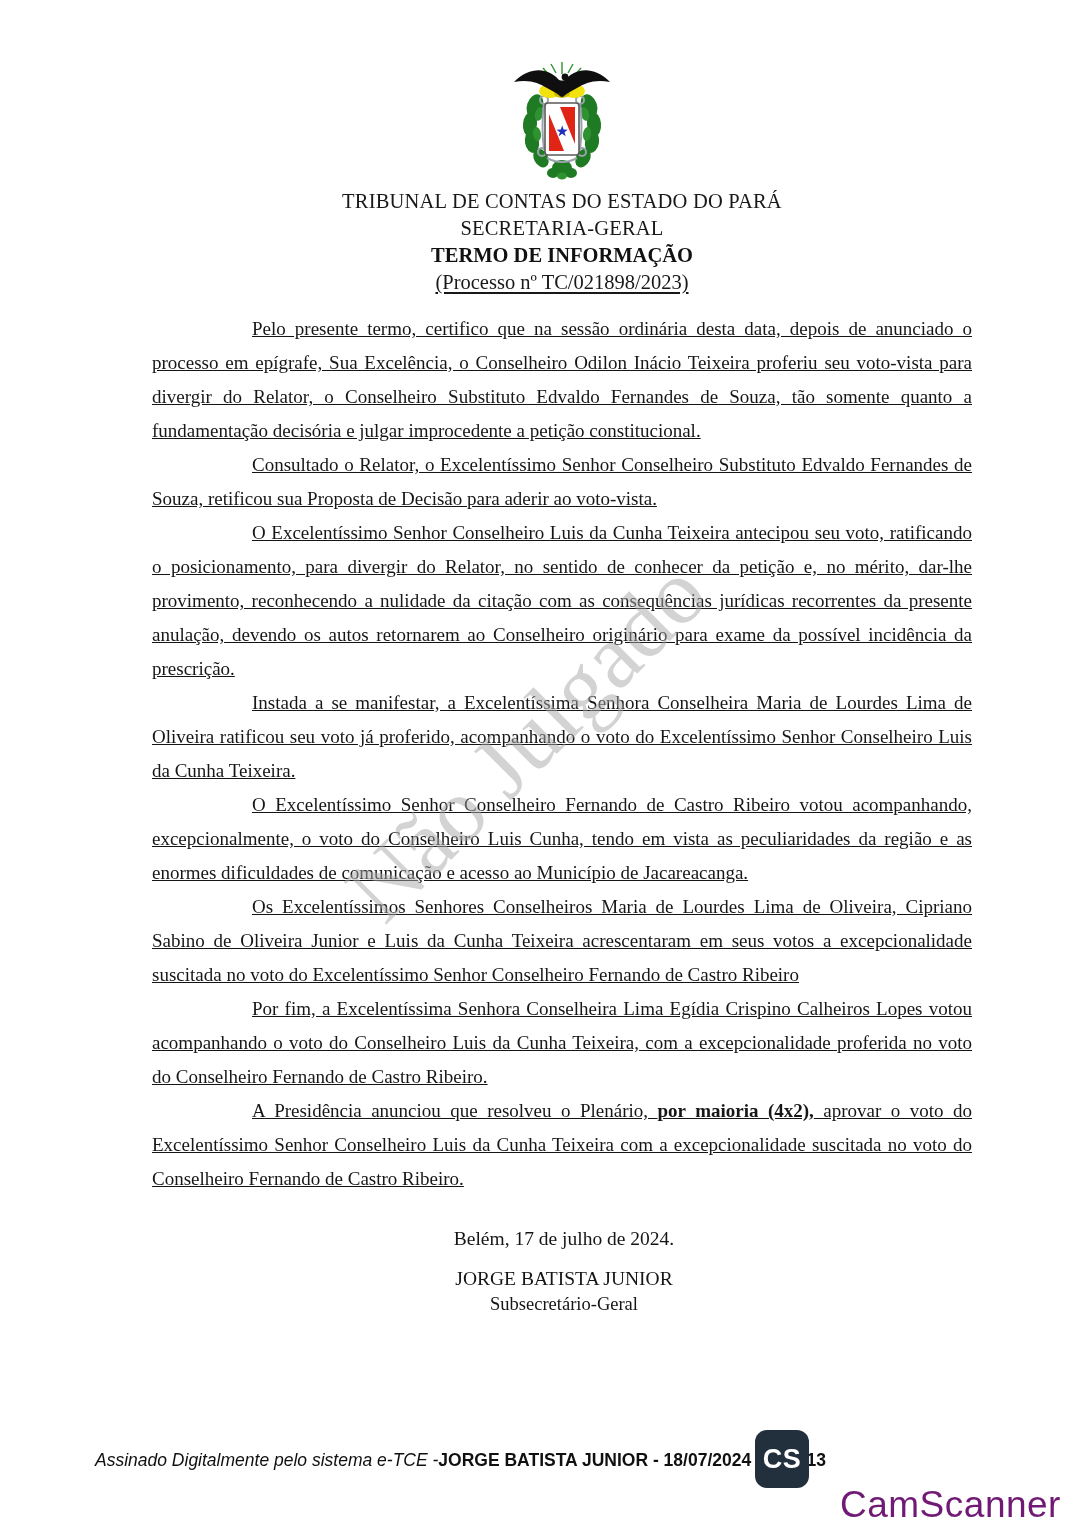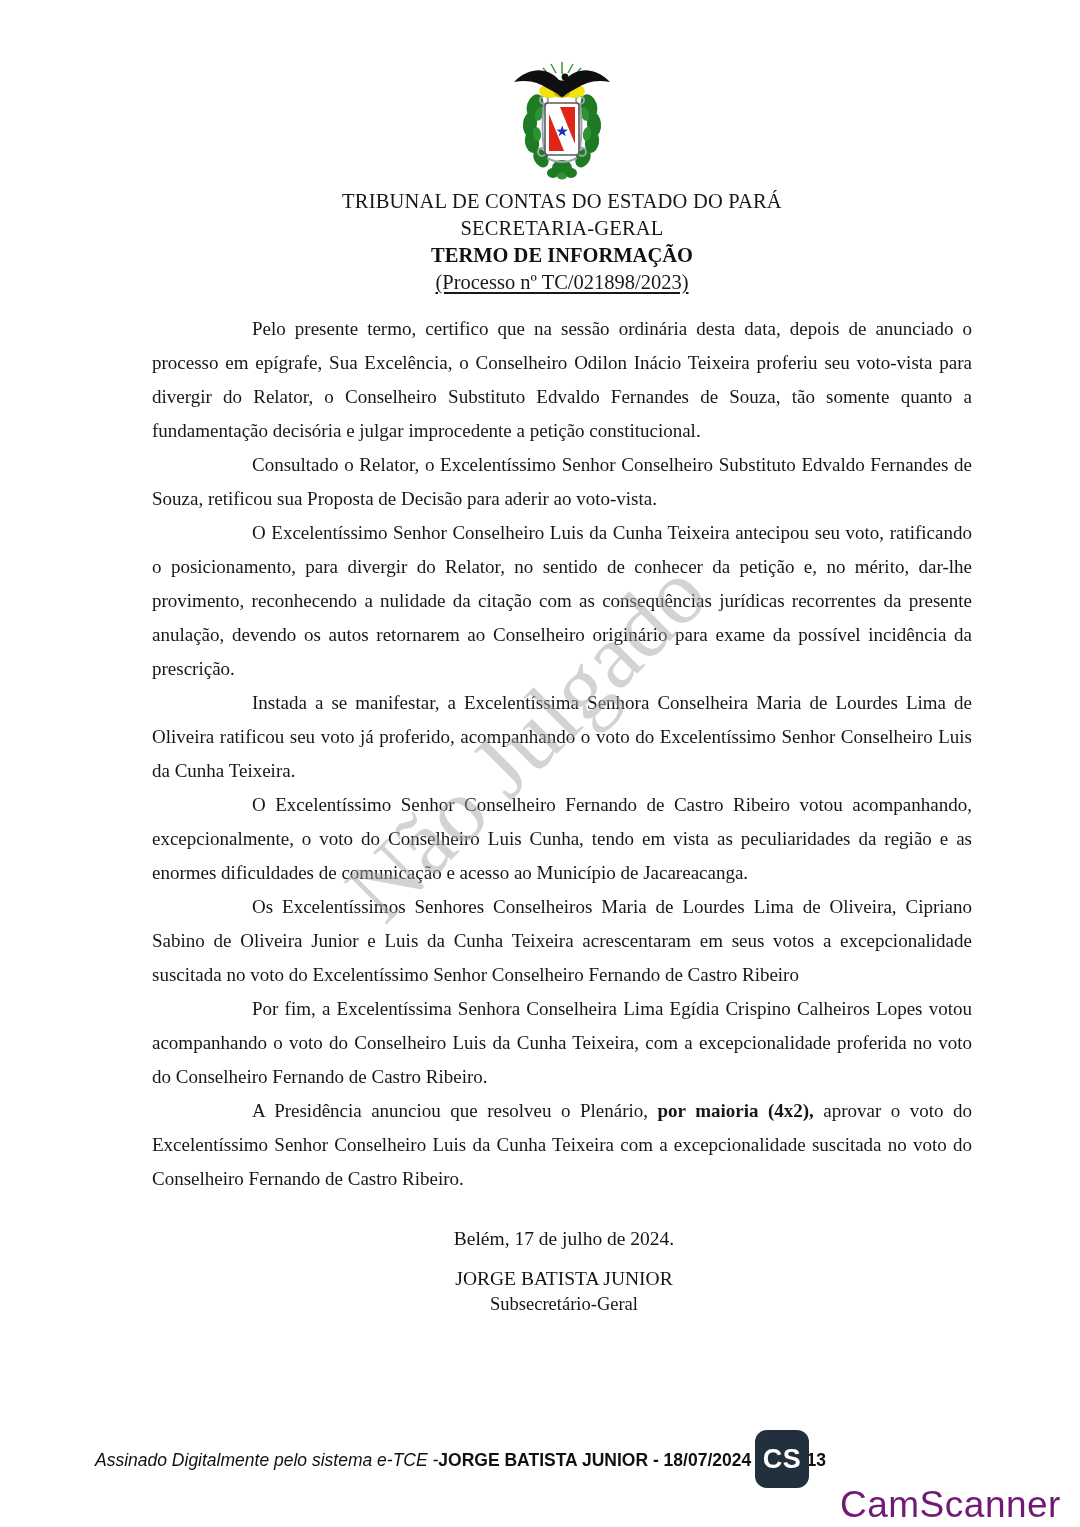--- a/index.html
+++ b/index.html
@@ -27,20 +27,21 @@
   }
   .process-line{
     font-size:20.5px;line-height:27px;text-decoration:underline;
     text-underline-offset:3px;color:#181818;
   }
   
   .body-text{
     margin-top:16px;
     padding:0 108px 0 152px;
     transform:none;
+    text-decoration:underline;
   }
   .body-text p{
     margin:0;
     font-size:19px;
     line-height:34px;
     text-align:justify;
     text-indent:100px;
     color:#171717;
   }
   .bold-inline{font-weight:bold;}

